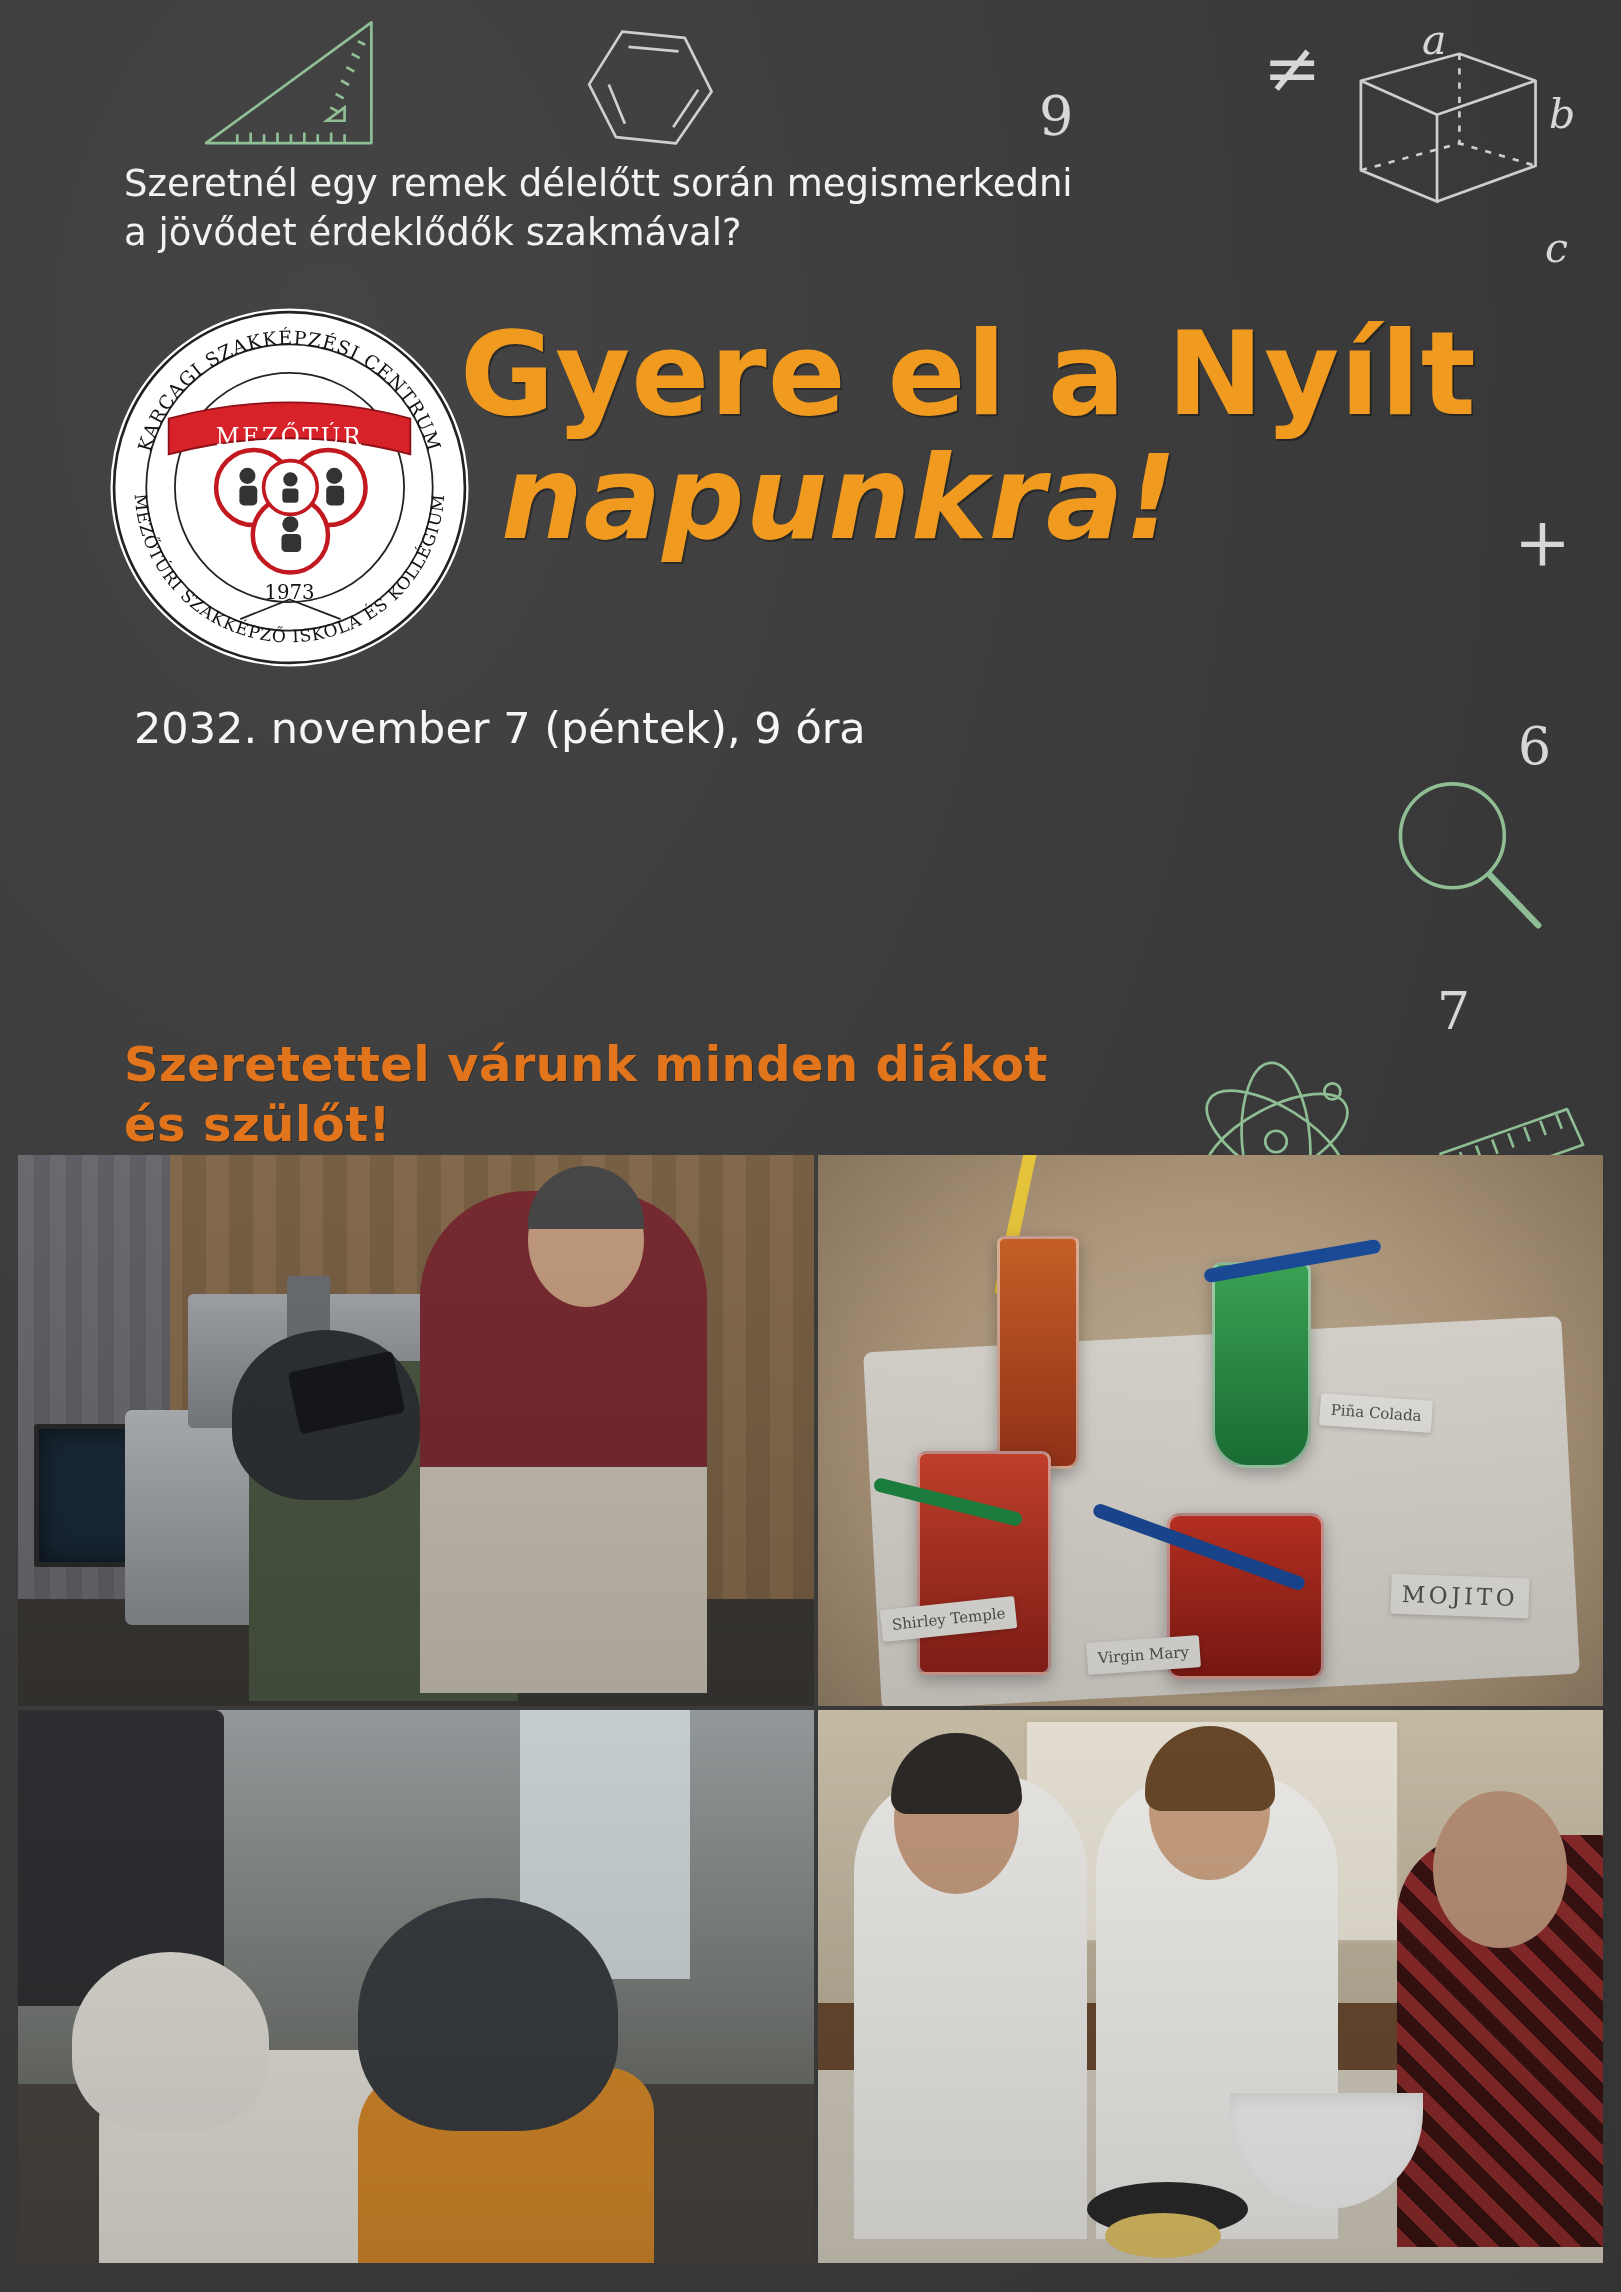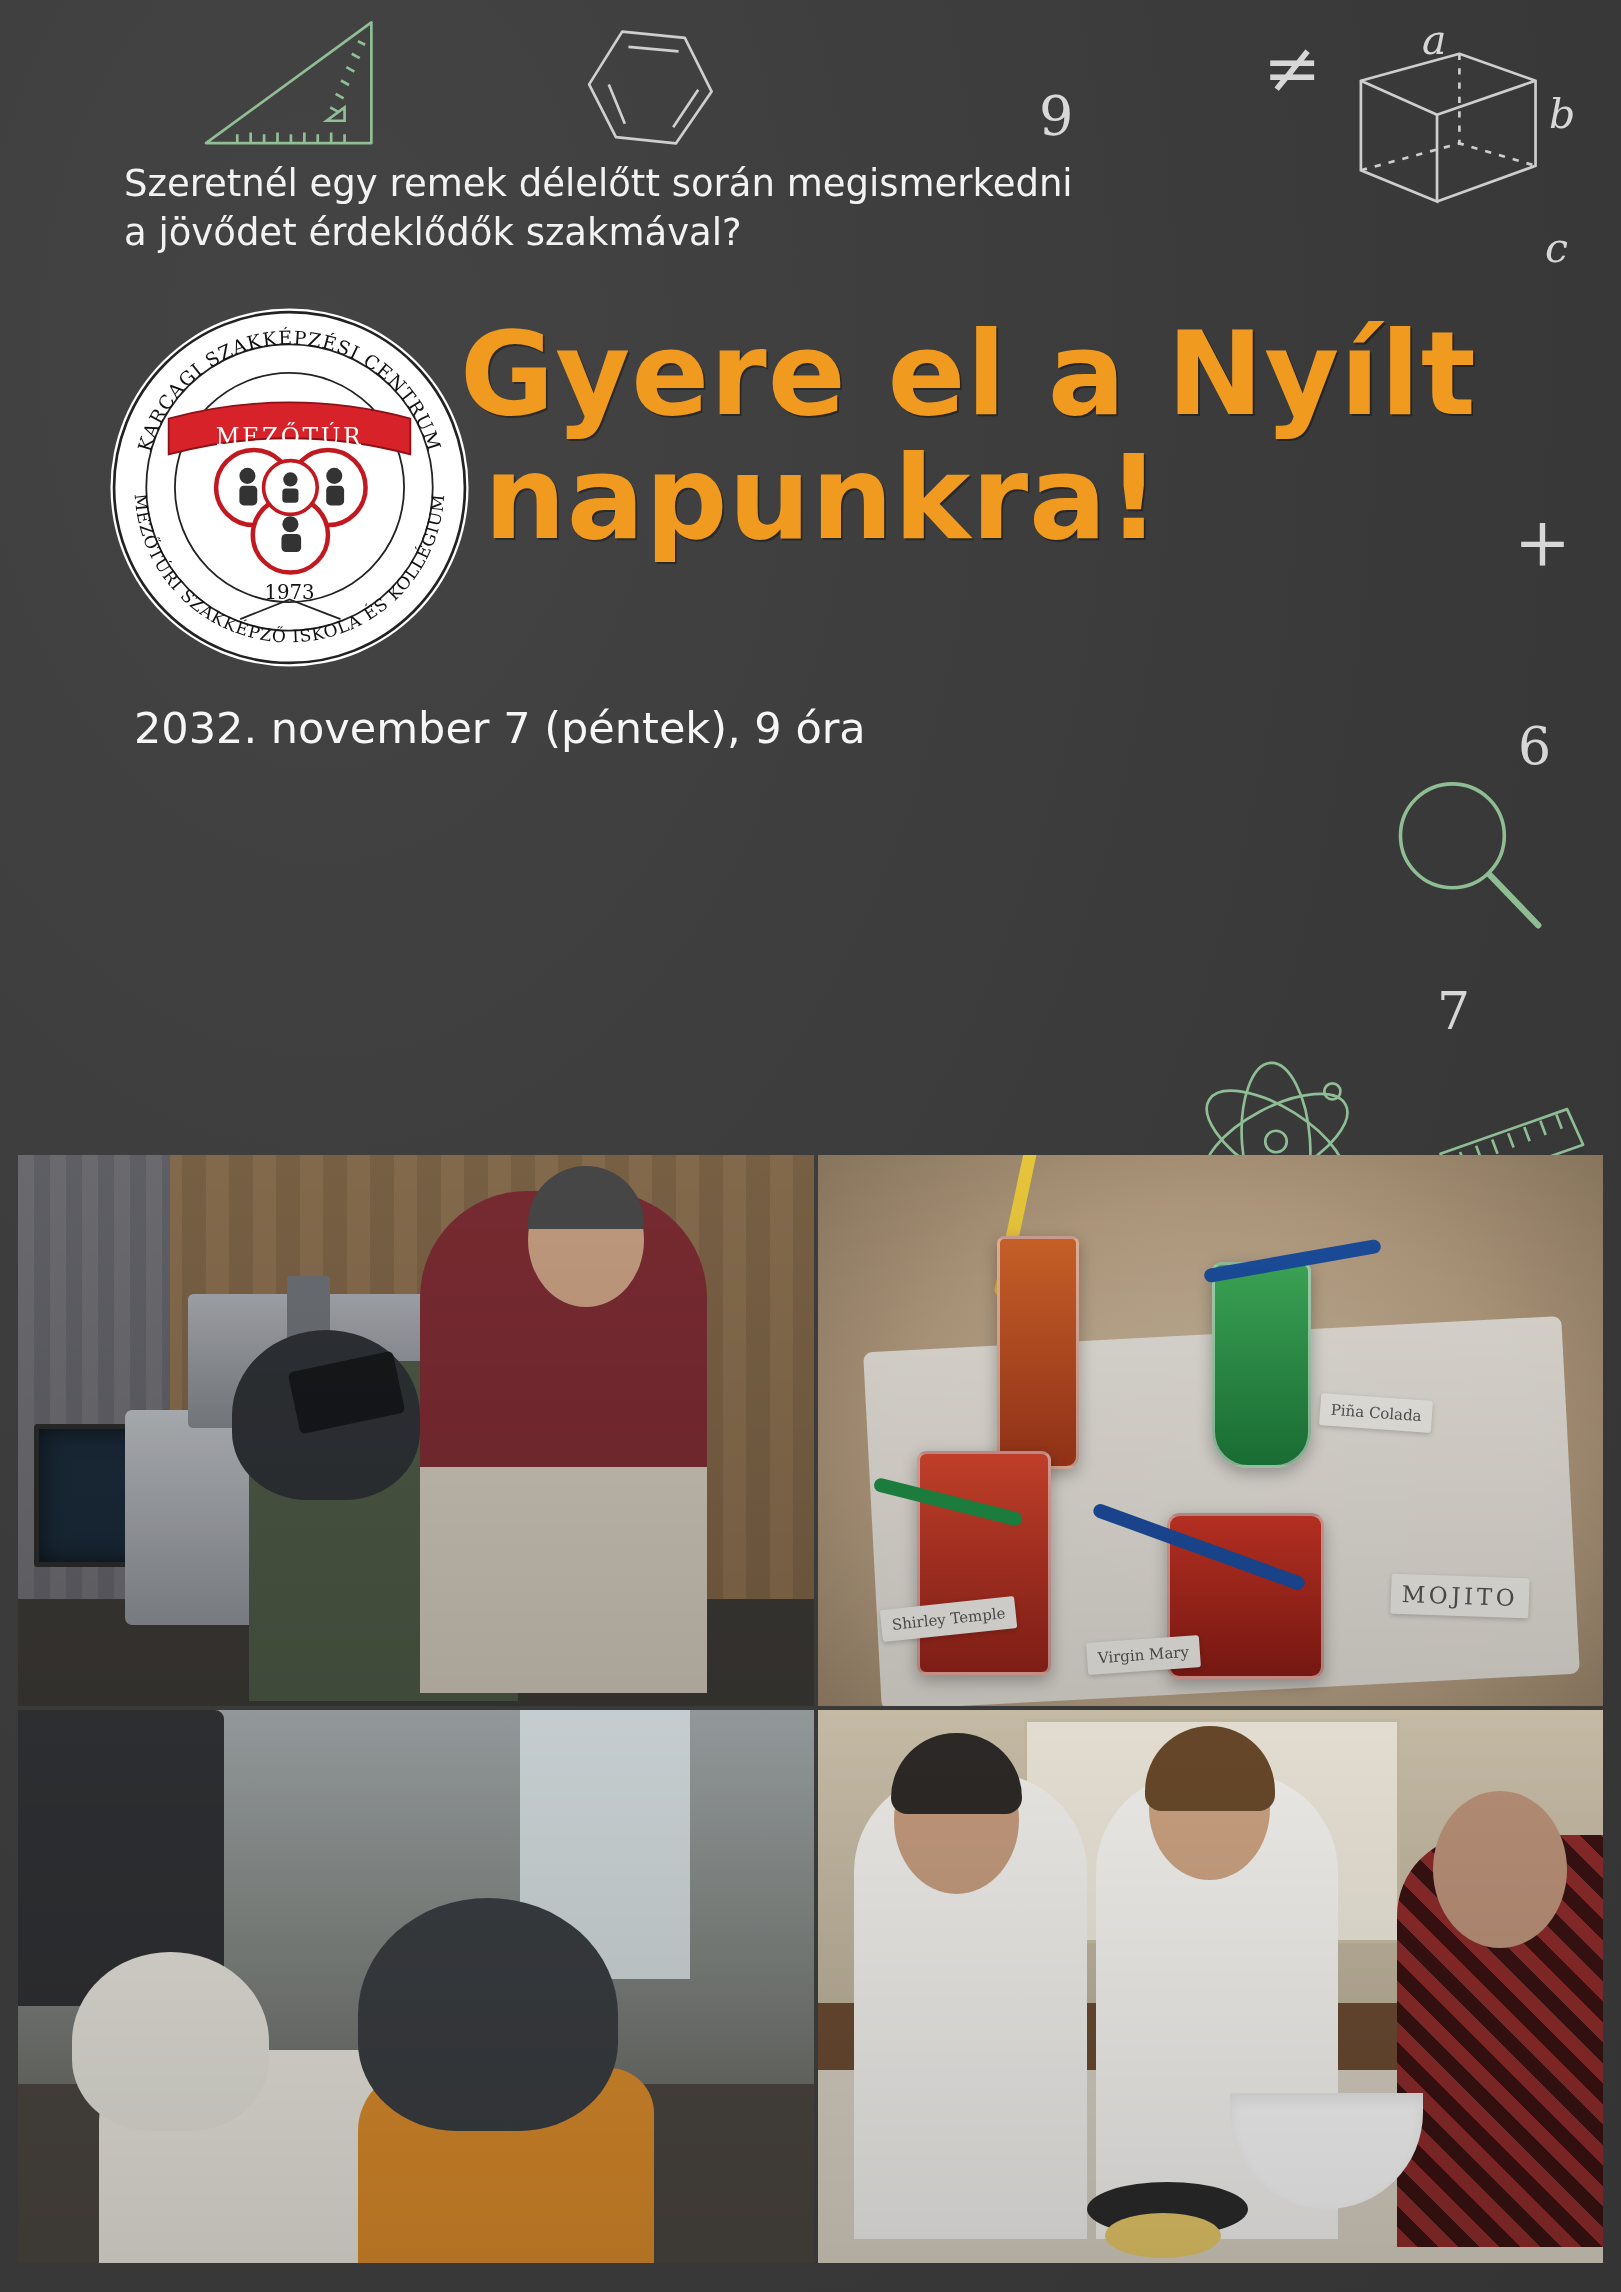--- a/index.html
+++ b/index.html
@@ -66,21 +66,21 @@
     width: 1102px;
     color: #f09a1f;
     font-family: "DejaVu Sans", sans-serif;
     font-weight: 700;
     font-size: 115px;
     line-height: 1.08;
     letter-spacing: 0.9px;
     text-shadow: 1.8px 1.8px 0 rgba(0,0,0,.35);
   }
   .headline .l1 { display: block; }
-  .headline .l2 { display: block; margin-left: 24px; }
+  .headline .l2 { display: block; margin-left: 41px; font-style: italic; }
 
   
   .date {
     position: absolute;
     left: 134px;
     top: 703px;
     color: #f6f6f6;
     font-size: 43px;
     font-family: "DejaVu Sans", sans-serif;
   }
@@ -402,20 +402,24 @@
   </div>
 
   <div class="headline">
     <span class="l1">Gyere el a Nyílt</span>
     <span class="l2">napunkra!</span>
   </div>
 
   <div class="date">2032. november 7 (péntek), 9 óra</div>
 
 
+  <div class="welcome">
+    <div>Szeretettel várunk minden diákot</div>
+    <div>és szülőt!</div>
+  </div>
 
   <div class="photos">
 
     <div class="photo p1">
       <div class="p1-wall"></div>
       <div class="p1-wall-left"></div>
       <div class="p1-floor"></div>
       <div class="p1-monitor"></div>
       <div class="p1-monitor2"></div>
       <div class="p1-machine"></div>

